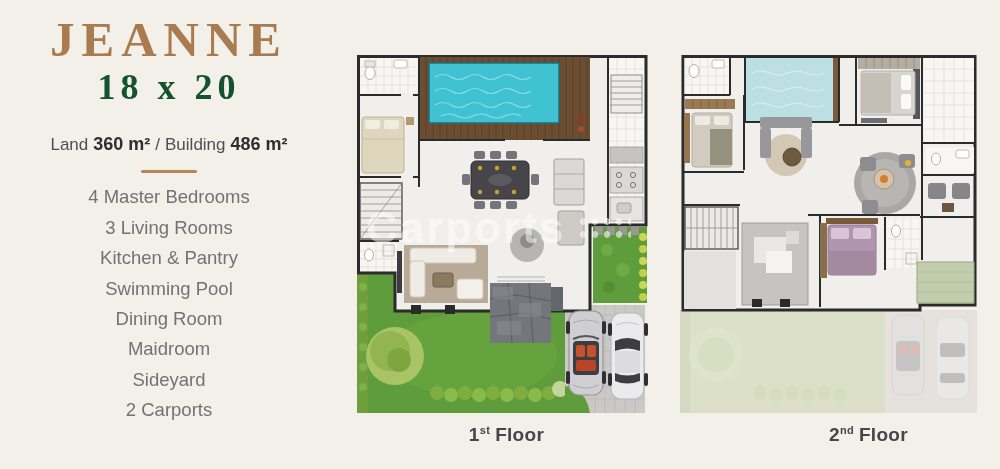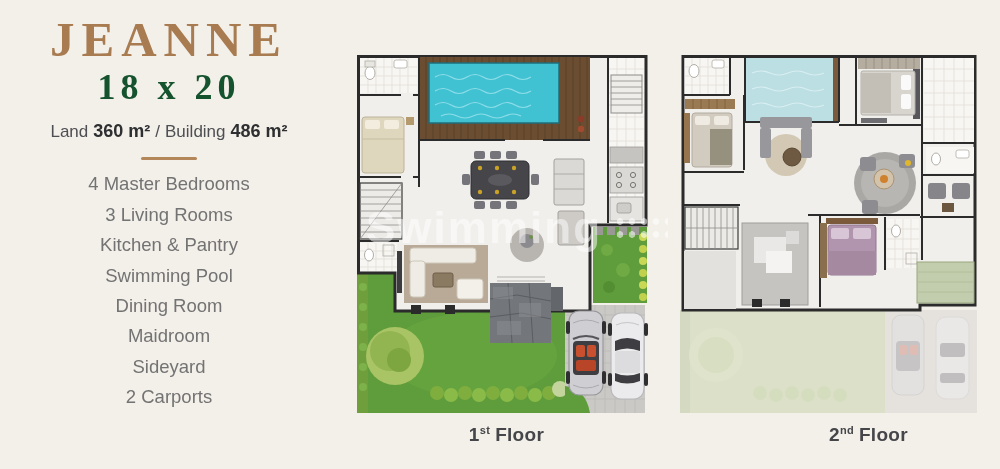--- a/index.html
+++ b/index.html
@@ -4,21 +4,21 @@
 <style>
   html,body{margin:0;padding:0;background:#e8e6e1;}
   .stage{position:relative;width:1000px;height:469px;background:#f3efe9;overflow:hidden;
          font-family:"Liberation Sans",sans-serif;}
   
   .left-col{position:absolute;left:0;top:0;width:338px;text-align:center;}
   .title{margin:14px 0 0 0;font-family:Liberation Serif, serif;font-weight:700;
          font-size:49px;letter-spacing:7px;color:#a87c50;line-height:1.05;}
   .dims{font-family:"Liberation Serif",serif;font-weight:700;font-size:36px;
         letter-spacing:5px;color:#14532d;margin-top:1px;}
-  .area-line{margin-top:13px;font-size:17px;color:#4e4f52;display:inline-flex;gap:5px;align-items:baseline;}
+  .area-line{margin-top:26px;font-size:17px;color:#4e4f52;display:inline-flex;gap:5px;align-items:baseline;}
   .area-line b{color:#2e2f31;font-size:18px;}
   .divider{width:56px;height:3px;background:#b3875a;border-radius:2px;margin:15px auto 9px auto;}
   .features{list-style:none;margin:0;padding:0;font-size:18.5px;color:#737373;line-height:30.4px;}
   
   .plan{position:absolute;top:55px;}
   .plan svg{display:block;}
   .floor-label{position:absolute;top:424px;font-size:19px;font-weight:700;color:#45464a;
                text-align:center;letter-spacing:.3px;}
   .floor-label sup{font-size:11px;}
   .floor-label .word{margin-left:5px;}
@@ -389,21 +389,21 @@
       <rect x="4" y="196" width="52" height="58" fill="#e3e1de"></rect>
 
       <g>
         <rect x="237" y="207" width="57" height="41" fill="#c2cdae" stroke="#9aa77e" stroke-width="1"></rect>
         <path d="M237,217 H294 M237,227 H294 M237,237 H294" stroke="#b0bc94" stroke-width="0.8"></path>
       </g>
     </svg>
   </div>
 
   <div class="watermark">
-    <span class="wm-text">Swimming</span>
+    <span class="wm-text">Carports</span>
     <span class="wm-dots"></span>
   </div>
 
   <div class="floor-label" style="left:361px;width:291px;">
     <span>1</span><sup>st</sup><span class="word">Floor</span>
   </div>
   <div class="floor-label" style="left:720px;width:297px;">
     <span>2</span><sup>nd</sup><span class="word">Floor</span>
   </div>
 

